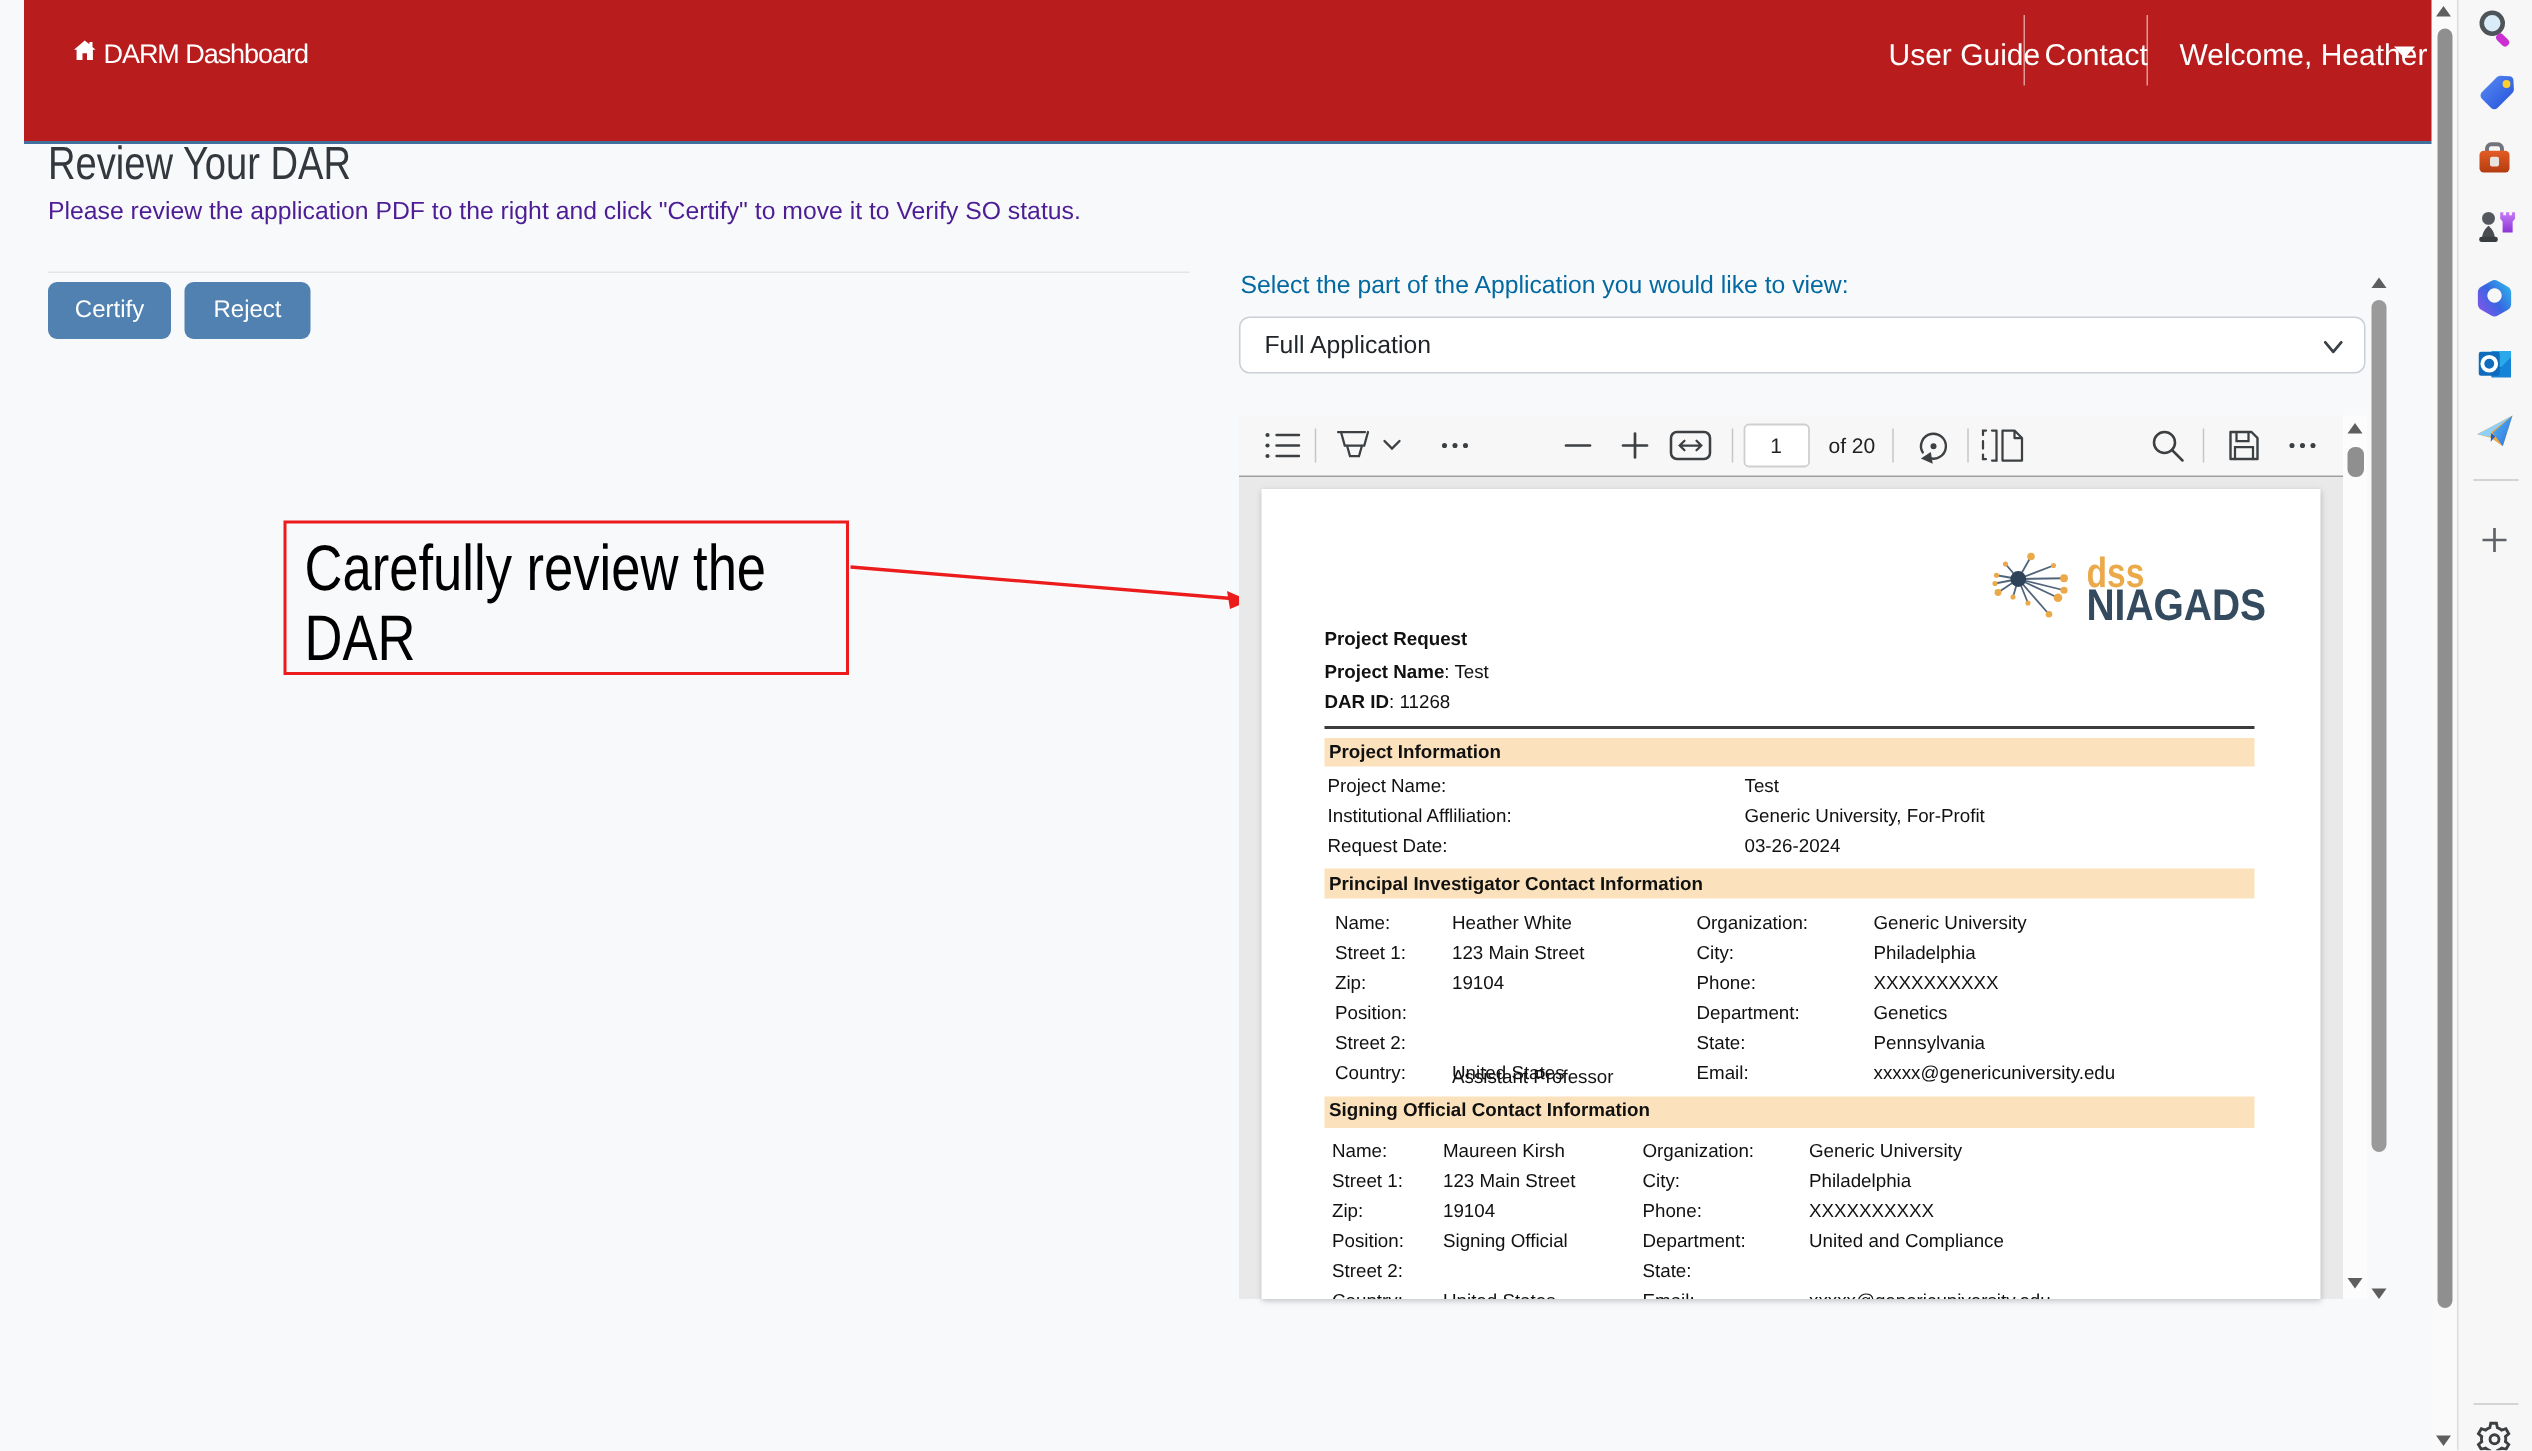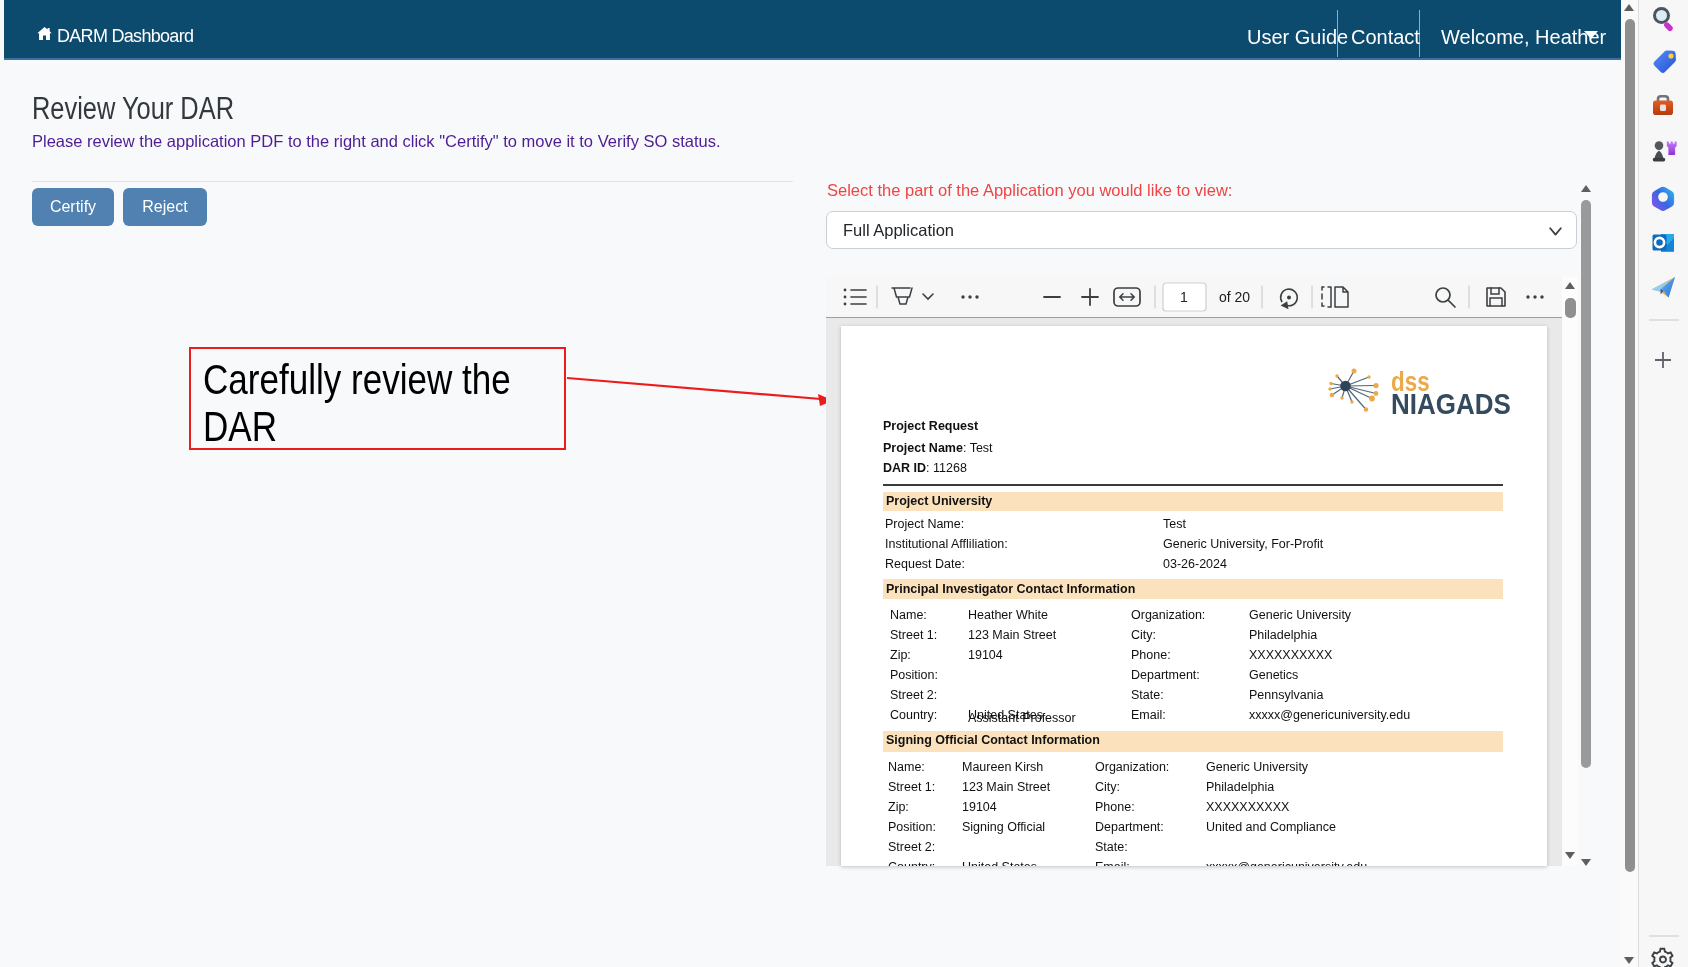--- a/index.html
+++ b/index.html
@@ -1,20 +1,20 @@
 <!DOCTYPE html>
 <html><head>
 <meta charset="utf-8">
 <style>
   * { margin:0; padding:0; box-sizing:border-box; }
   html,body { width:1688px; height:967px; overflow:hidden; }
   body { font-family:"Liberation Sans", sans-serif; background:#f8f9fa; position:relative; }
   .abs { position:absolute; }
   
-  #navbar { left:4px; top:0; width:1621px; height:60px; background:#0c4a6e; border-bottom:2px solid #41709f; }
+  #navbar { left:16px; top:0; width:1621px; height:96px; background:#b91c1c; border-bottom:2px solid #41709f; }
   .navtxt { color:#fff; font-size:20px; line-height:1; }
   
   .btn { position:absolute; background:#5181b0; color:#fff; font-size:16px; border-radius:6px;
          display:flex; align-items:center; justify-content:center; height:38px; }
   
   #select { left:826px; top:211px; width:751px; height:38px; background:#fff;
             border:1px solid #c9cfd6; border-radius:7px; }
   
   #toolbar { left:826px; top:277px; width:736px; height:41px; background:#f7f7f7; border-bottom:1px solid #9f9f9f; }
   #docarea { left:826px; top:318px; width:736px; height:548px; background:#e9e9e9; }
@@ -52,21 +52,21 @@
 <div class="btn" style="left:32px;top:188px;width:82px;">Certify</div>
 <div class="btn" style="left:123px;top:188px;width:84px;">Reject</div>
 
 <div class="abs" style="left:189px;top:347px;width:377px;height:103px;border:2px solid #ec1c1c;background:transparent;"></div>
 <div class="abs" style="left:203px;top:356px;font-size:43px;line-height:46.5px;color:#000;transform:scaleX(0.815);transform-origin:left top;white-space:nowrap;">Carefully review the<br>DAR</div>
 <svg class="abs" style="left:566px;top:370px;" width="270" height="40" viewBox="0 0 270 40">
   <line x1="1" y1="8" x2="255" y2="29" stroke="#ec1c1c" stroke-width="2.2"></line>
   <polygon points="267,30.5 252,24 254,36" fill="#ec1c1c"></polygon>
 </svg>
 
-<div class="abs" style="left:827px;top:181px;font-size:16.5px;color:#ef4444;">Select the part of the Application you would like to view:</div>
+<div class="abs" style="left:827px;top:181px;font-size:16.5px;color:#0369a1;">Select the part of the Application you would like to view:</div>
 <div id="select" class="abs">
   <span class="abs" style="left:16px;top:9px;font-size:16.5px;color:#212529;">Full Application</span>
   <svg class="abs" style="left:722px;top:15px;" width="13" height="10" viewBox="0 0 13 10">
     <path d="M1.2 1.2 L6.5 7.6 L11.8 1.2" fill="none" stroke="#3a4046" stroke-width="1.8" stroke-linecap="round" stroke-linejoin="round"></path>
   </svg>
 </div>
 
 <div id="toolbar" class="abs">
   <svg width="736" height="40" viewBox="0 0 736 40">
     <g stroke="#3c4043" stroke-width="1.6" fill="none" stroke-linecap="round">
@@ -163,21 +163,21 @@
     </svg>
     <div class="pdftxt" style="left:550px;top:42px;font-size:28px;font-weight:bold;color:#eba949;line-height:1;transform:scaleX(0.8);transform-origin:left top;">dss</div>
     <div class="pdftxt" style="left:550px;top:63px;font-size:29.5px;font-weight:bold;color:#344a5e;line-height:1;transform:scaleX(0.88);transform-origin:left top;">NIAGADS</div>
 
     <div class="pdftxt" style="left:42px;top:93px;font-weight:bold;">Project Request</div>
     <div class="pdftxt" style="left:42px;top:115px;"><b>Project Name</b>: Test</div>
     <div class="pdftxt" style="left:42px;top:135px;"><b>DAR ID</b>: 11268</div>
     <div class="abs" style="left:42px;top:158px;width:620px;height:2px;background:#3b3b3b;"></div>
 
     <div class="obar" style="top:166px;height:19px;"></div>
-    <div class="pdftxt" style="left:45px;top:168px;font-weight:bold;">Project University</div>
+    <div class="pdftxt" style="left:45px;top:168px;font-weight:bold;">Project Information</div>
     <div class="pdftxt" style="left:44px;top:191px;">Project Name:</div>
       <div class="pdftxt" style="left:322px;top:191px;">Test</div>
     <div class="pdftxt" style="left:44px;top:211px;">Institutional Affliliation:</div>
       <div class="pdftxt" style="left:322px;top:211px;">Generic University, For-Profit</div>
     <div class="pdftxt" style="left:44px;top:231px;">Request Date:</div>
       <div class="pdftxt" style="left:322px;top:231px;">03-26-2024</div>
 
     <div class="obar" style="top:253px;height:20px;"></div>
     <div class="pdftxt" style="left:45px;top:256px;font-weight:bold;">Principal Investigator Contact Information</div>
     <div class="pdftxt" style="left:49px;top:282px;">Name:</div>

